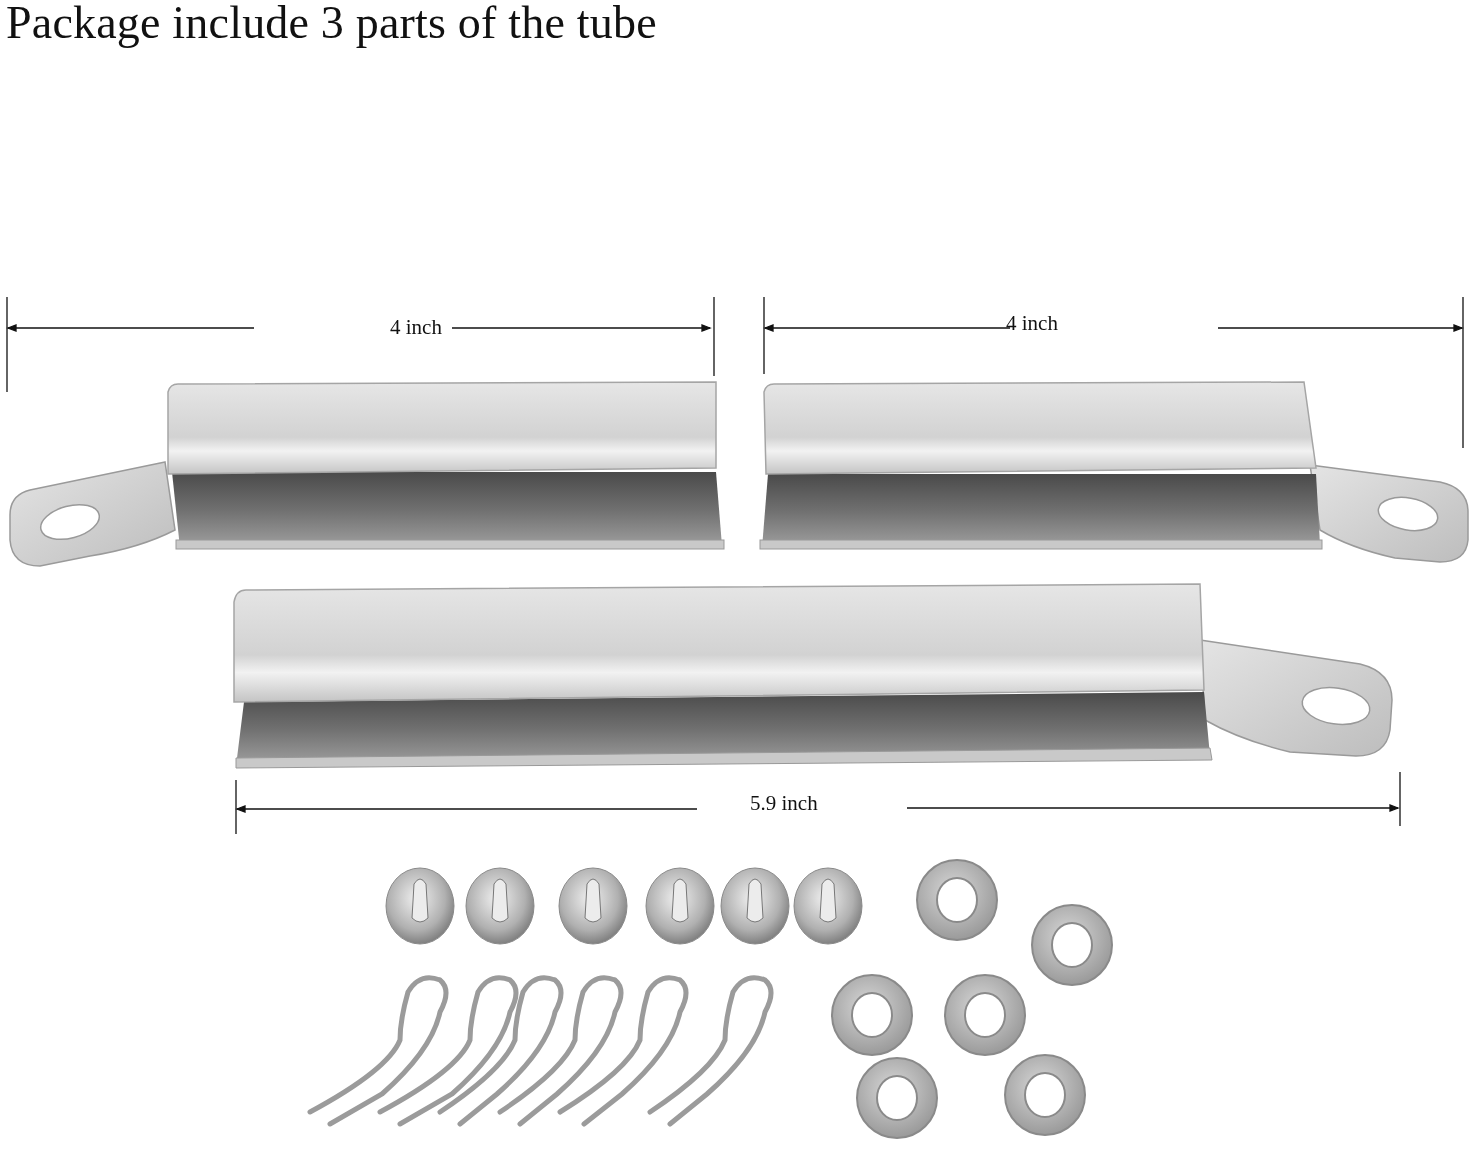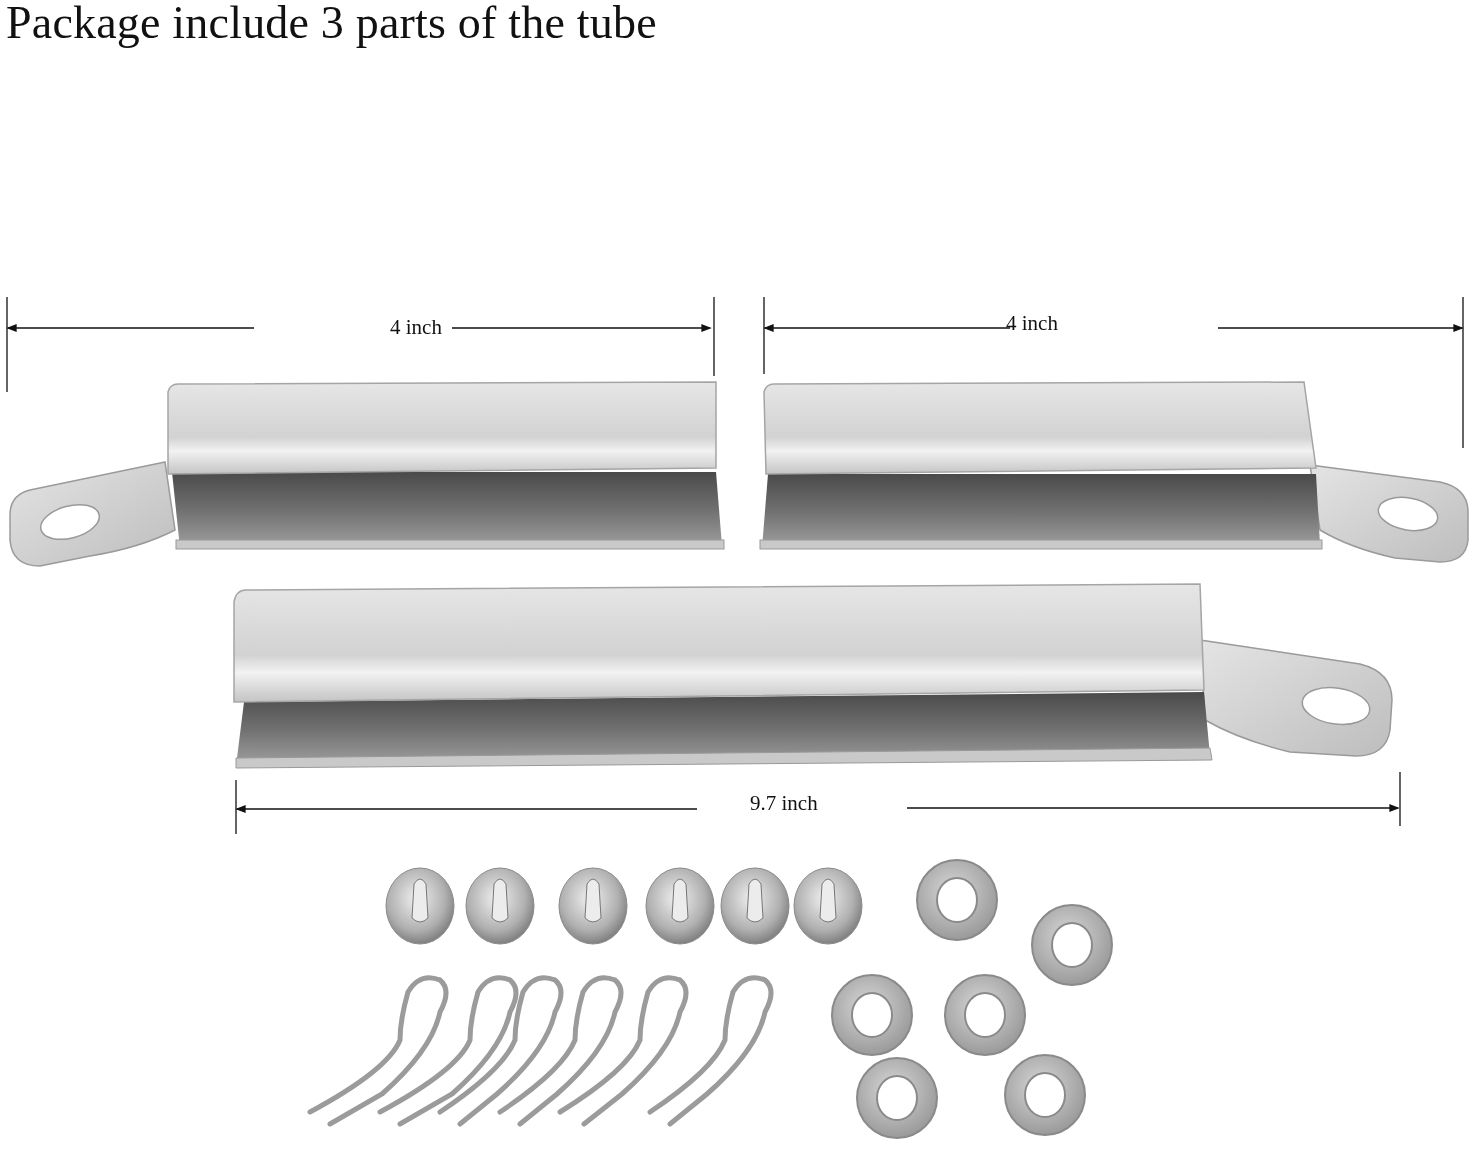--- a/index.html
+++ b/index.html
@@ -163,13 +163,13 @@
       </g>
     <g>
         <ellipse cx="1045" cy="1095" rx="40" ry="40" fill="url(#washer)" stroke="#8a8a8a" stroke-width="2"></ellipse>
         <ellipse cx="1045" cy="1095" rx="20" ry="22" fill="#fff" stroke="#8a8a8a" stroke-width="2"></ellipse>
       </g>
   </g>
 </svg>
 
 <div class="dim-label" style="left:390px; top:315px;">4 inch</div>
 <div class="dim-label" style="left:1006px; top:311px;">4 inch</div>
-<div class="dim-label" style="left:750px; top:791px;">9.7 inch</div>
+<div class="dim-label" style="left:750px; top:791px;">5.9 inch</div>
 
 </body></html>

